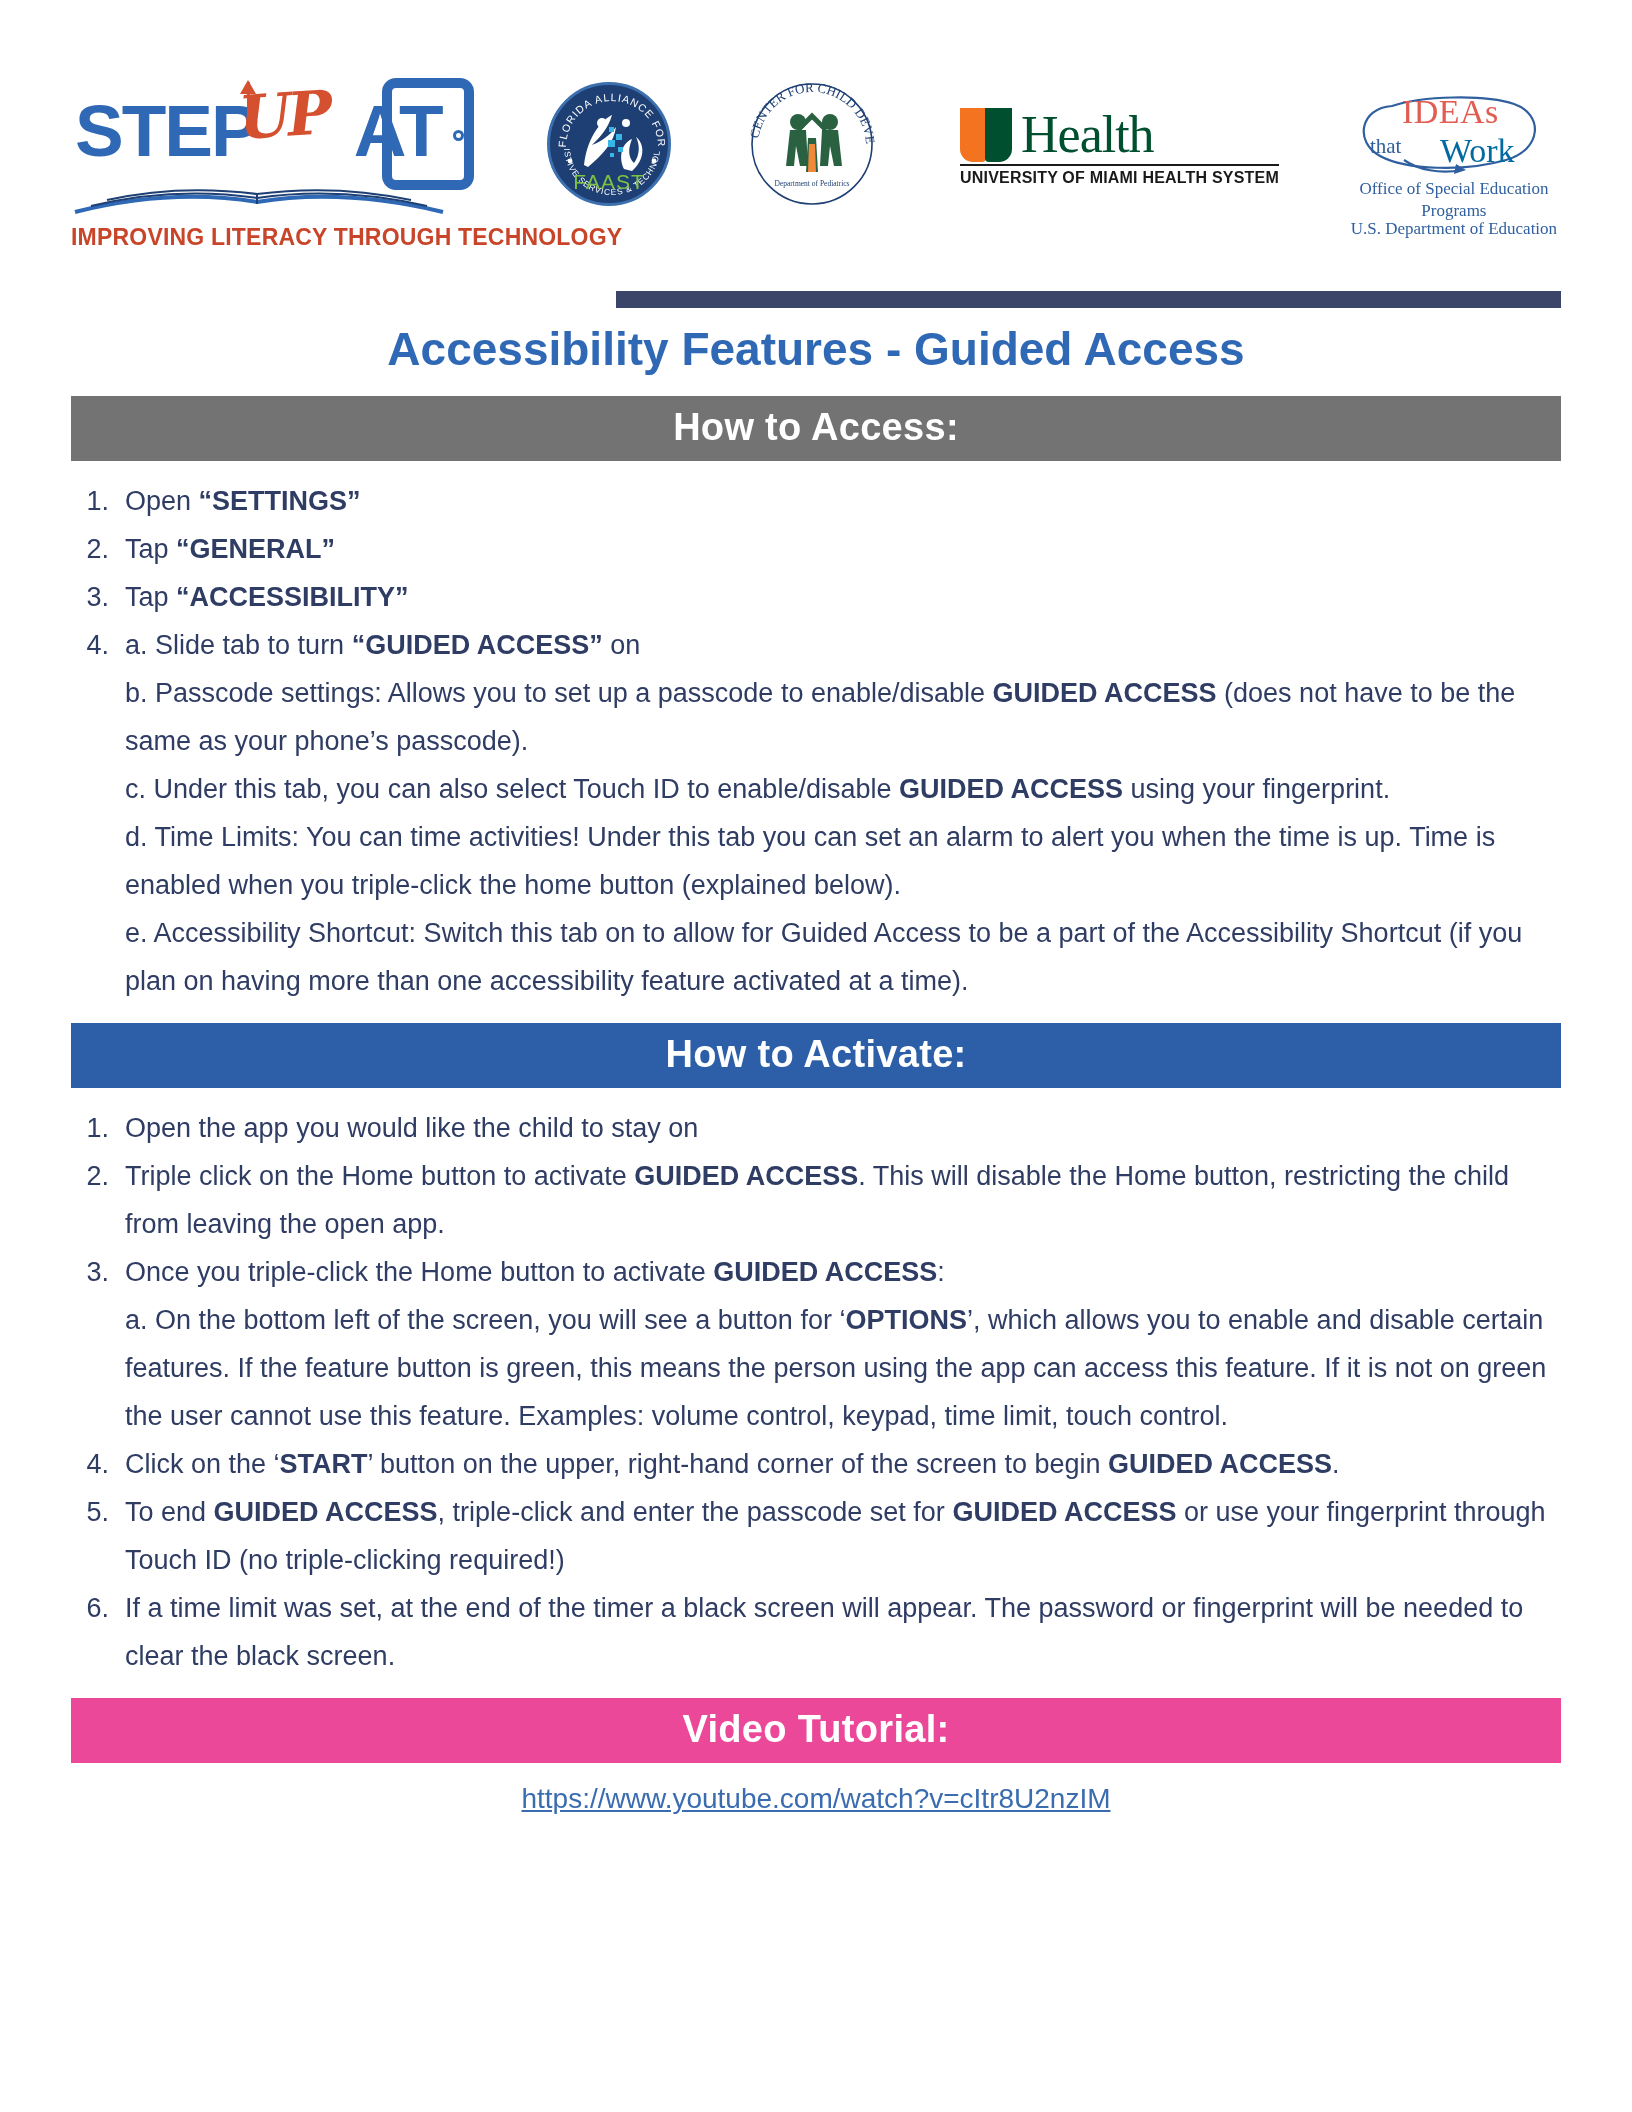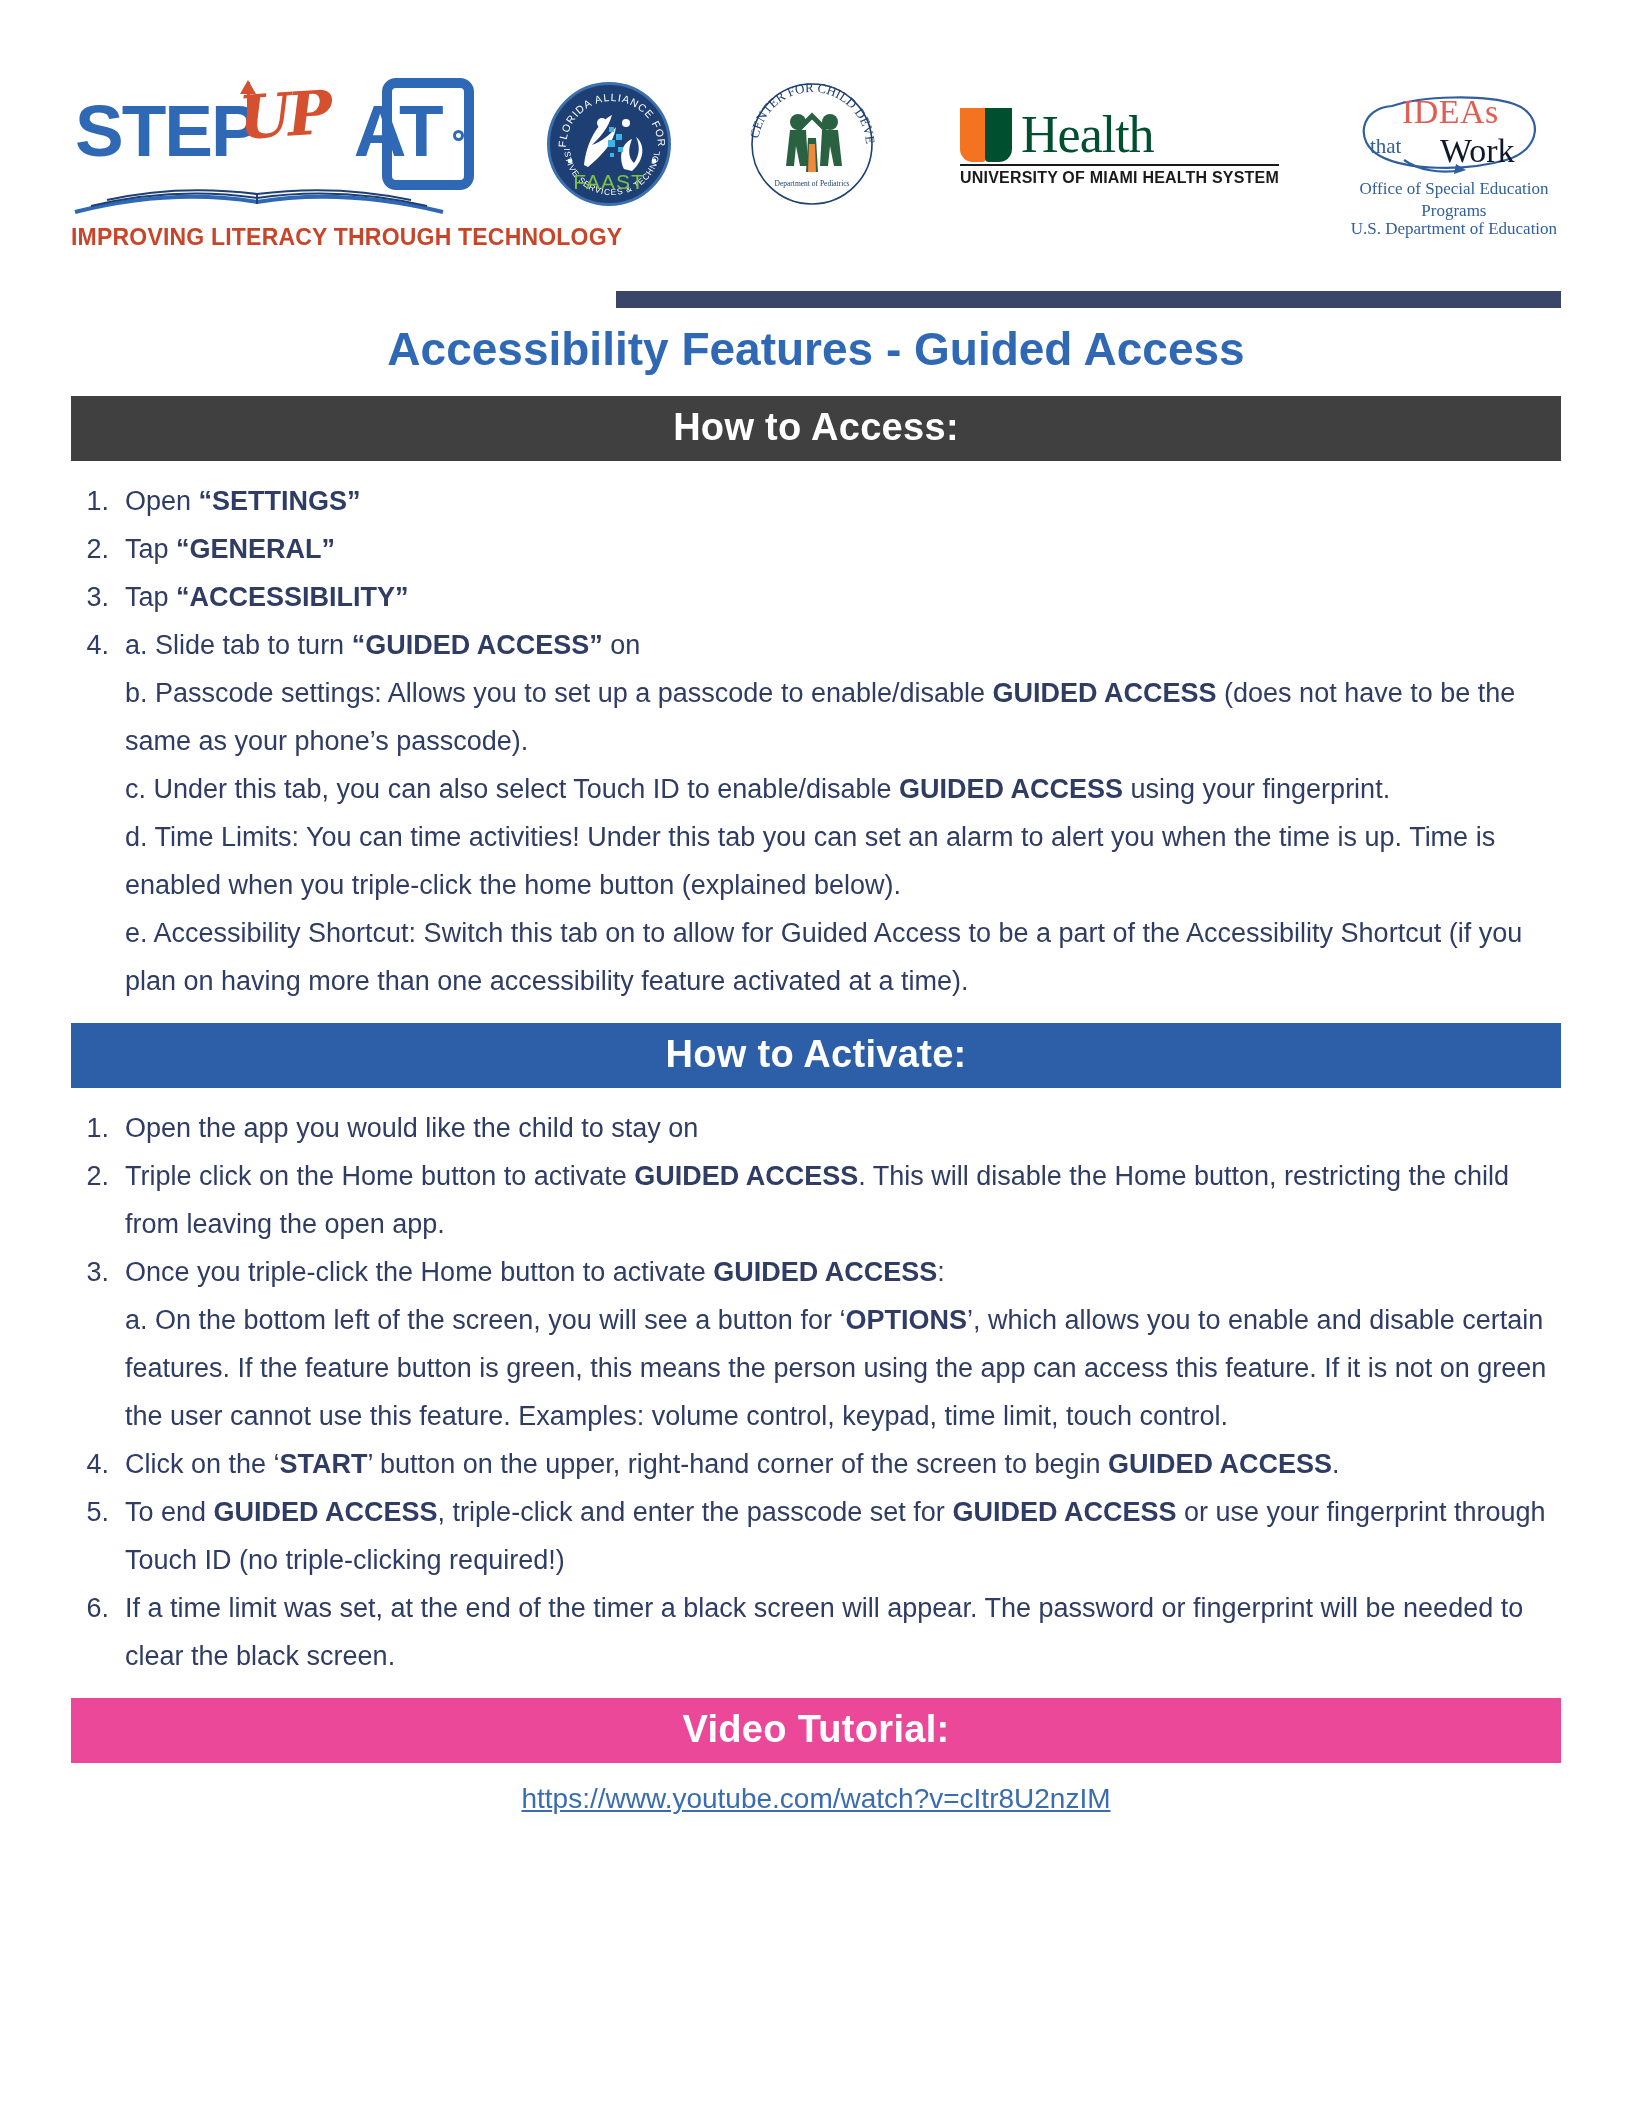--- a/index.html
+++ b/index.html
@@ -257,21 +257,21 @@
     font-family: "Liberation Serif", serif;
     font-size: 21px;
     color: #2f5f9e;
   }
   .ideas-work {
     position: absolute;
     left: 96px;
     top: 42px;
     font-family: "Liberation Serif", serif;
     font-size: 34px;
-    color: #0f172a;
+    color: #0369a1;
   }
   .ideas-sub {
     font-family: "Liberation Serif", serif;
     font-size: 17px;
     color: #2f5f9e;
     line-height: 22px;
     margin-top: -4px;
   }
 
   
@@ -300,21 +300,21 @@
   .section-bar {
     margin: 0 55px;
     text-align: center;
     font-family: "Liberation Sans Narrow", "Liberation Sans", sans-serif;
     font-weight: bold;
     font-size: 38px;
     color: #ffffff;
     padding: 10px 0 12px 0;
     letter-spacing: 0.3px;
   }
-  .bar-navy   { background: #404040; }
+  .bar-navy   { background: #737373; }
   .bar-blue   { background: #2d5fa8; }
   .bar-orange { background: #ec4899; }
 
   
   .section-body {
     margin: 0 55px;
     padding-top: 16px;
     font-family: "Liberation Sans Narrow", "Liberation Sans", sans-serif;
     font-size: 27px;
     line-height: 48px;

